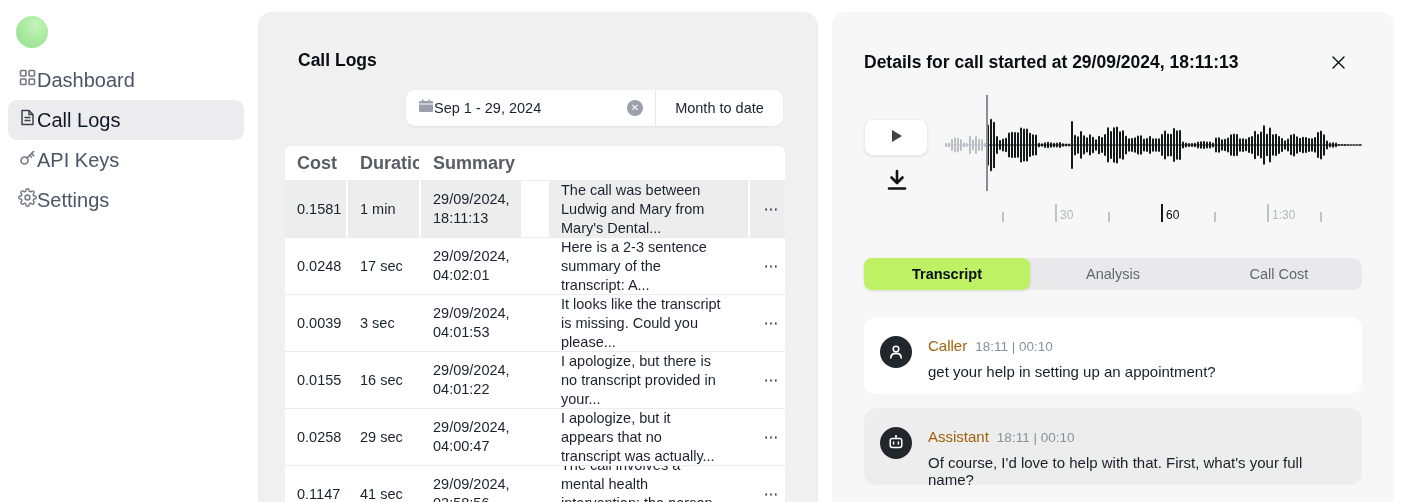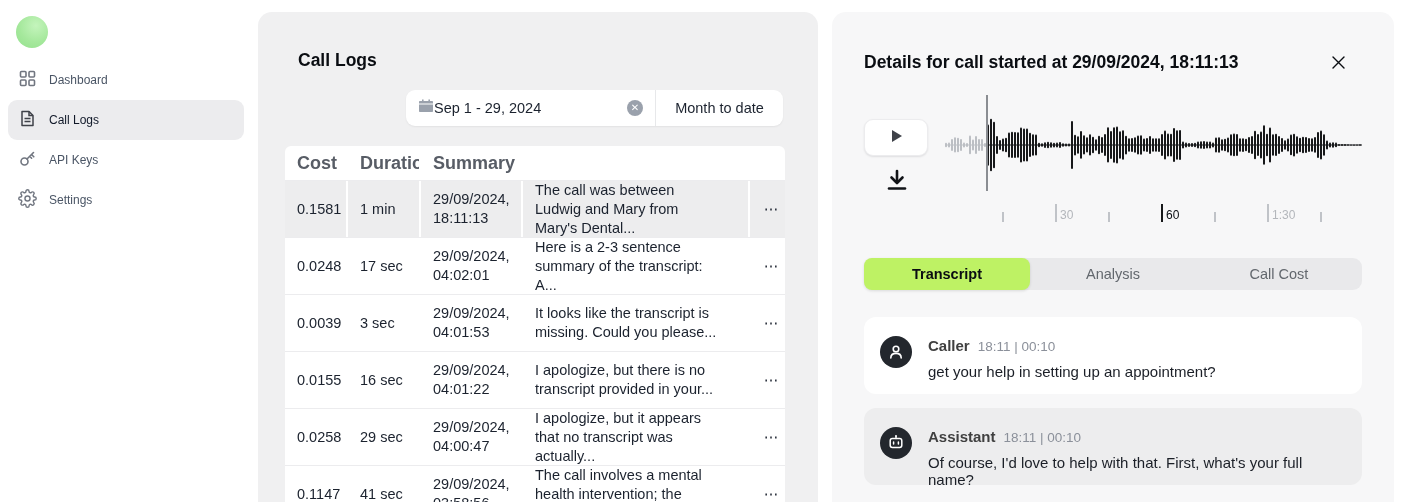--- a/index.html
+++ b/index.html
@@ -4,22 +4,22 @@
 <style>
   * { margin:0; padding:0; box-sizing:border-box; }
   html,body { width:1406px; height:502px; overflow:hidden; background:#ffffff;
     font-family:"Liberation Sans", sans-serif; color:#0a0d12; }
 
   
   #sidebar { position:absolute; left:0; top:0; width:256px; height:502px; background:#fff; }
   #logo { position:absolute; left:16px; top:16px; width:32px; height:32px; border-radius:50%;
     background:radial-gradient(circle at 62% 30%, #c4f4bc 0%, #a5e89c 55%, #93e08c 100%); }
   #nav { position:absolute; left:8px; top:60px; width:236px; }
-  .nav-item { display:flex; align-items:center; gap:12px; height:40px; padding:0 10px;
-    border-radius:9px; font-size:12px; color:#4a5565; cursor:pointer; }
+  .nav-item { display:flex; align-items:center; height:40px; padding:0 10px;
+    border-radius:9px; font-size:20px; color:#4a5565; cursor:pointer; }
   .nav-item.active { background:#ececee; color:#101828; }
   .nav-item svg { flex:0 0 auto; }
 
   
   #panel-logs { position:absolute; left:258px; top:12px; width:560px; height:520px;
     background:#f0f0f1; border-radius:14px; }
   #panel-details { position:absolute; left:832px; top:12px; width:562px; height:520px;
     background:#f7f7f8; border-radius:14px; }
 
   
@@ -34,21 +34,21 @@
   #filter-preset { width:127px; text-align:center; font-size:14.5px; color:#1b222e; cursor:pointer; }
 
   #table { position:absolute; left:27px; top:134px; width:500px; border-radius:6px 6px 0 0; overflow:hidden; }
   .tr { display:grid; grid-template-columns:61px 71px 100px 225px 43px; column-gap:2px; background:#fff; }
   .tr.head { height:34px; }
   .tr.head .td { font-size:18px; color:#585d66; font-weight:700; display:flex; align-items:center; }
   .tr.body { height:57px; border-top:1px solid #ececee; }
   .tr.body .td { display:flex; align-items:center; font-size:14.5px; color:#1b222e; line-height:19px; }
   .tr.body.selected .td { background:#ededee; }
   .td { padding-left:12px; overflow:hidden; }
-  .td.summary { padding-right:24px; }
+  .td.summary { padding-right:24px;margin-left:26px; }
   .td.menu { justify-content:center; padding-left:0; cursor:pointer; font-size:17px; letter-spacing:1px; color:#0a0d12; }
 
   
   #details-title { position:absolute; left:32px; top:40px; font-size:17.5px; font-weight:700; color:#0a0d12; }
   #close-btn { position:absolute; left:496px; top:40px; width:20px; height:20px; cursor:pointer;
     display:flex; align-items:center; justify-content:center; }
   #play-btn { position:absolute; left:32px; top:107px; width:64px; height:37px; background:#fff;
     border-radius:9px; box-shadow:0 1px 2px rgba(10,13,18,.1); border:1px solid #ececee;
     display:flex; align-items:center; justify-content:center; cursor:pointer; }
   #download-btn { position:absolute; left:52px; top:157px; width:26px; height:26px; cursor:pointer;
@@ -70,21 +70,21 @@
   .tab.active { background:#bef264; color:#0a0d12; font-weight:700; box-shadow:0 1px 3px rgba(10,13,18,.12); }
 
   #messages { position:absolute; left:32px; top:305px; width:498px; }
   .msg { border-radius:12px; height:77px; padding:19px 16px 0 16px; display:flex; gap:16px; margin-bottom:14px; }
   .msg.caller { background:#ffffff; }
   .msg.assistant { background:#ededee; }
   .avatar { width:32px; height:32px; border-radius:50%; background:#23272d; flex:0 0 auto;
     display:flex; align-items:center; justify-content:center; }
   .msg-body { padding-top:1px; }
   .msg-head { display:flex; align-items:baseline; gap:8px; }
-  .msg-role { font-size:15px; font-weight:700; color:#404040; }
+  .msg-role { font-size:15px; font-weight:400; color:#a16207; }
   .msg-meta { font-size:13.5px; color:#8b909a; }
   .msg-text { margin-top:9px; font-size:15px; color:#1b1f27; }
 </style>
 </head>
 <body>
 
 <div id="sidebar">
   <div id="logo"></div>
   <div id="nav">
       <div class="nav-item">

